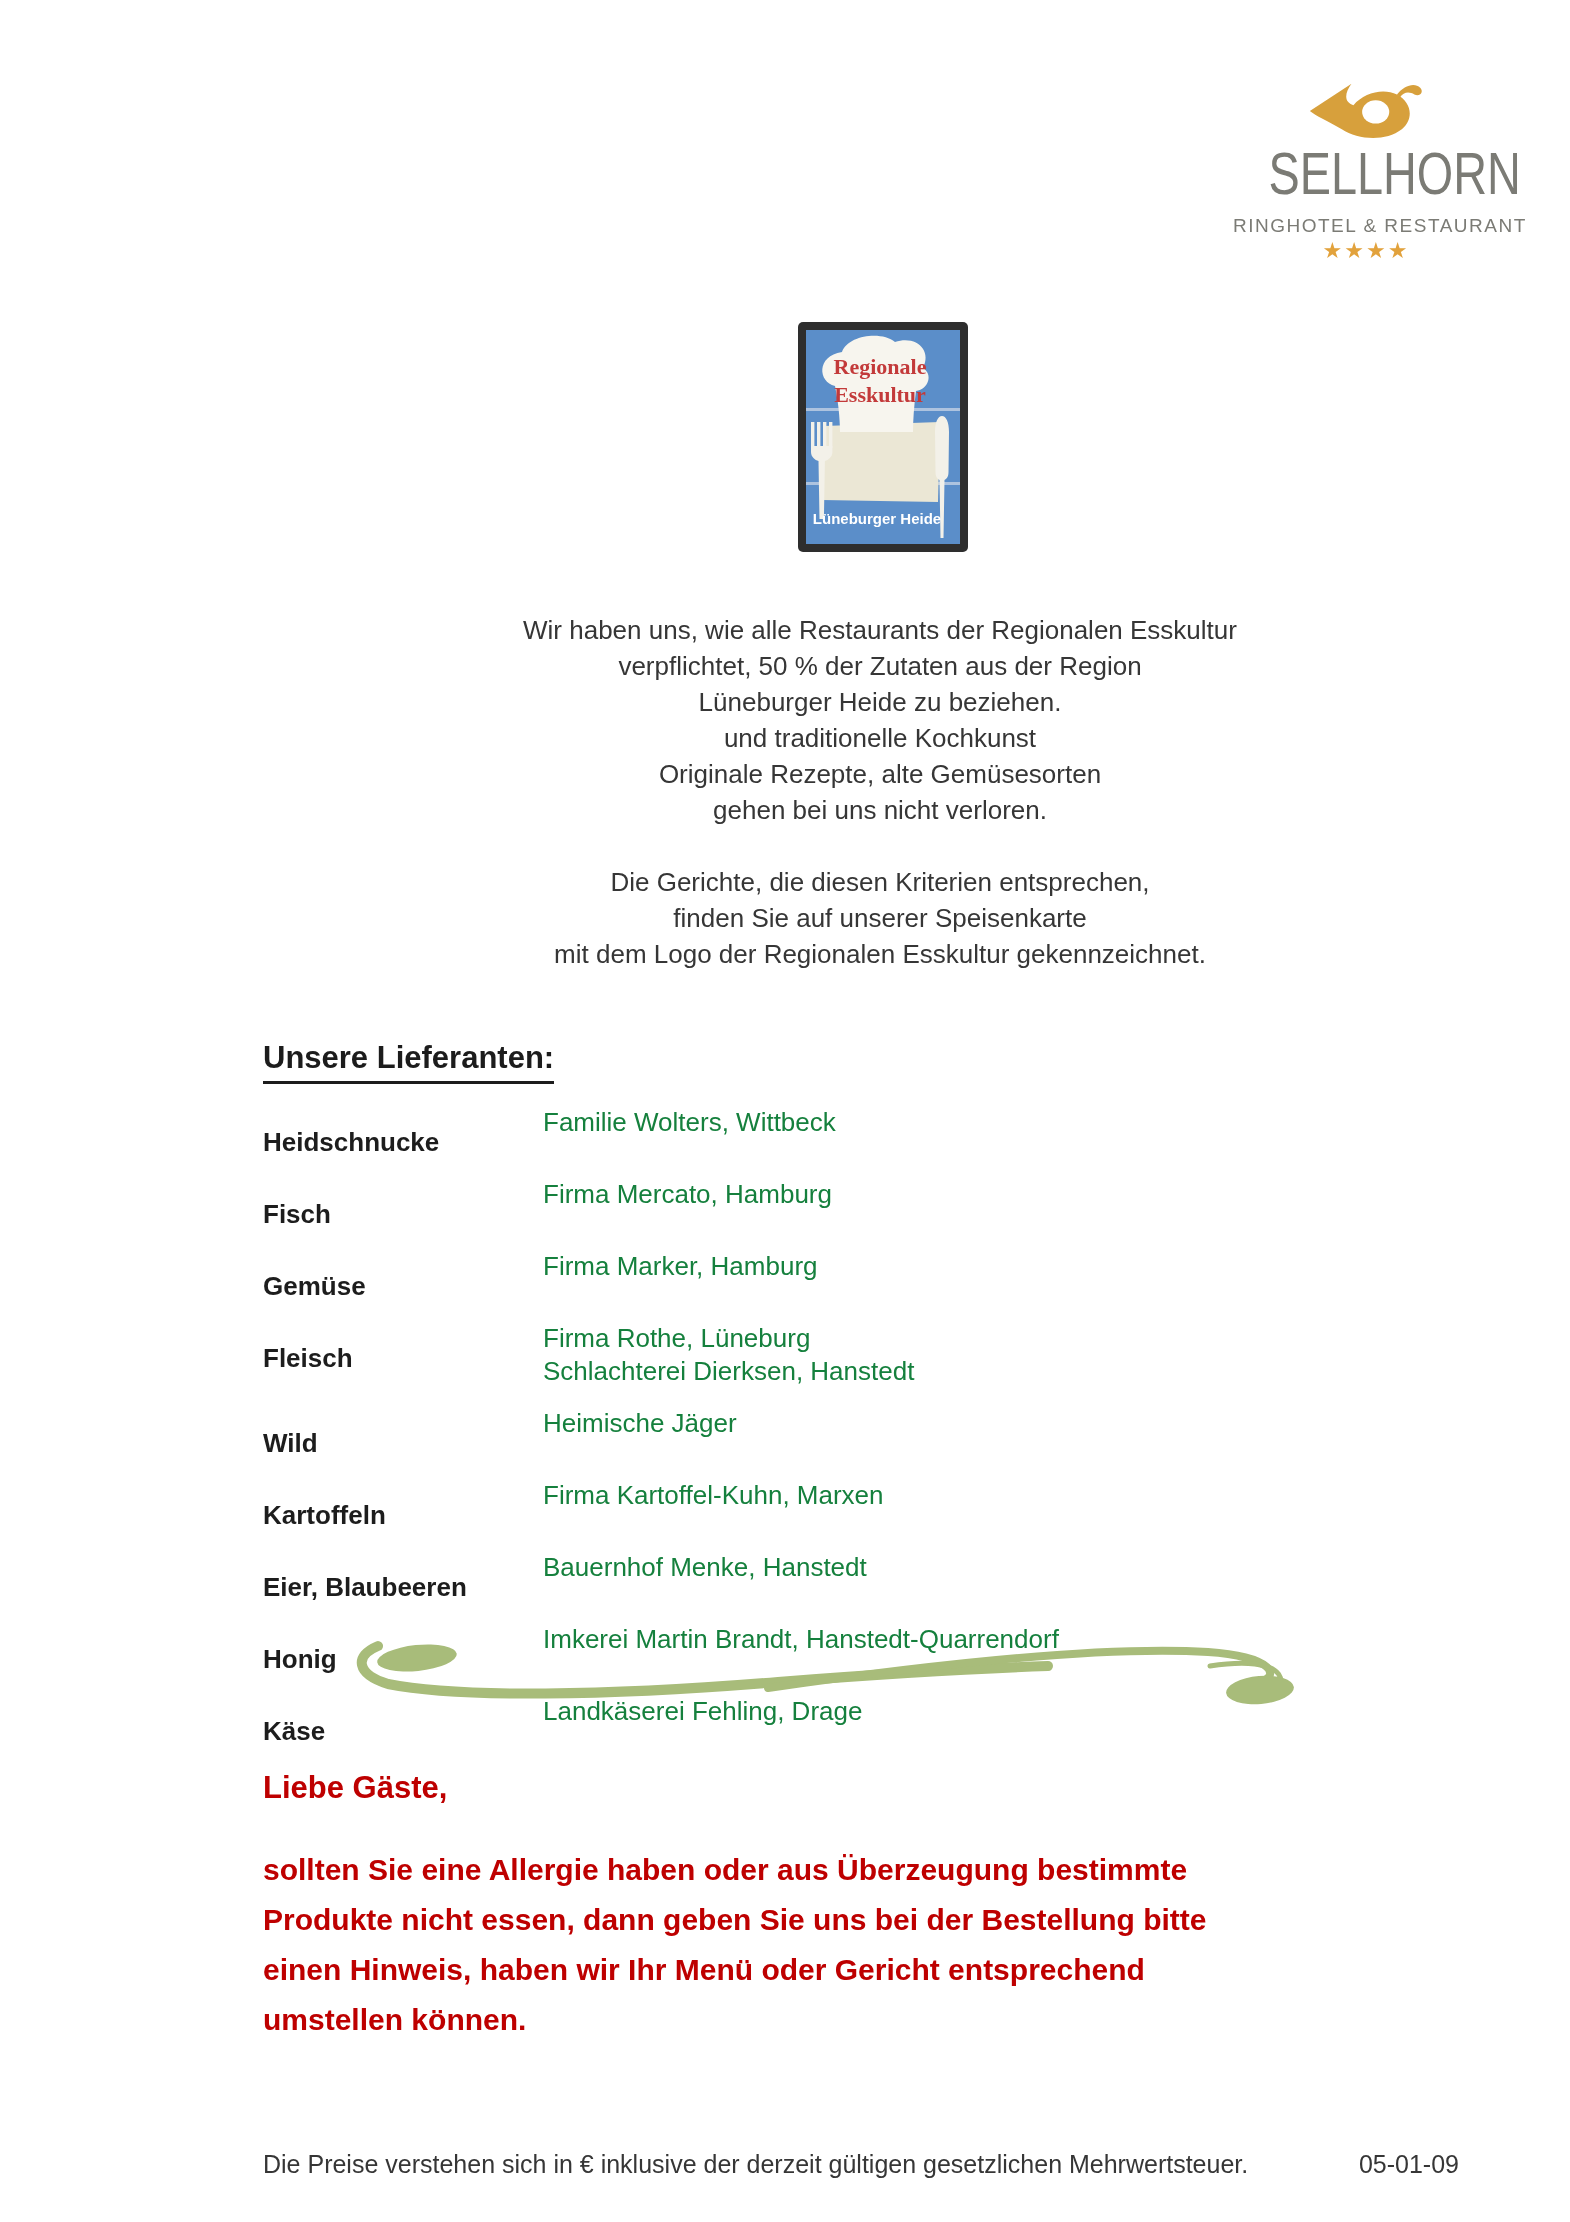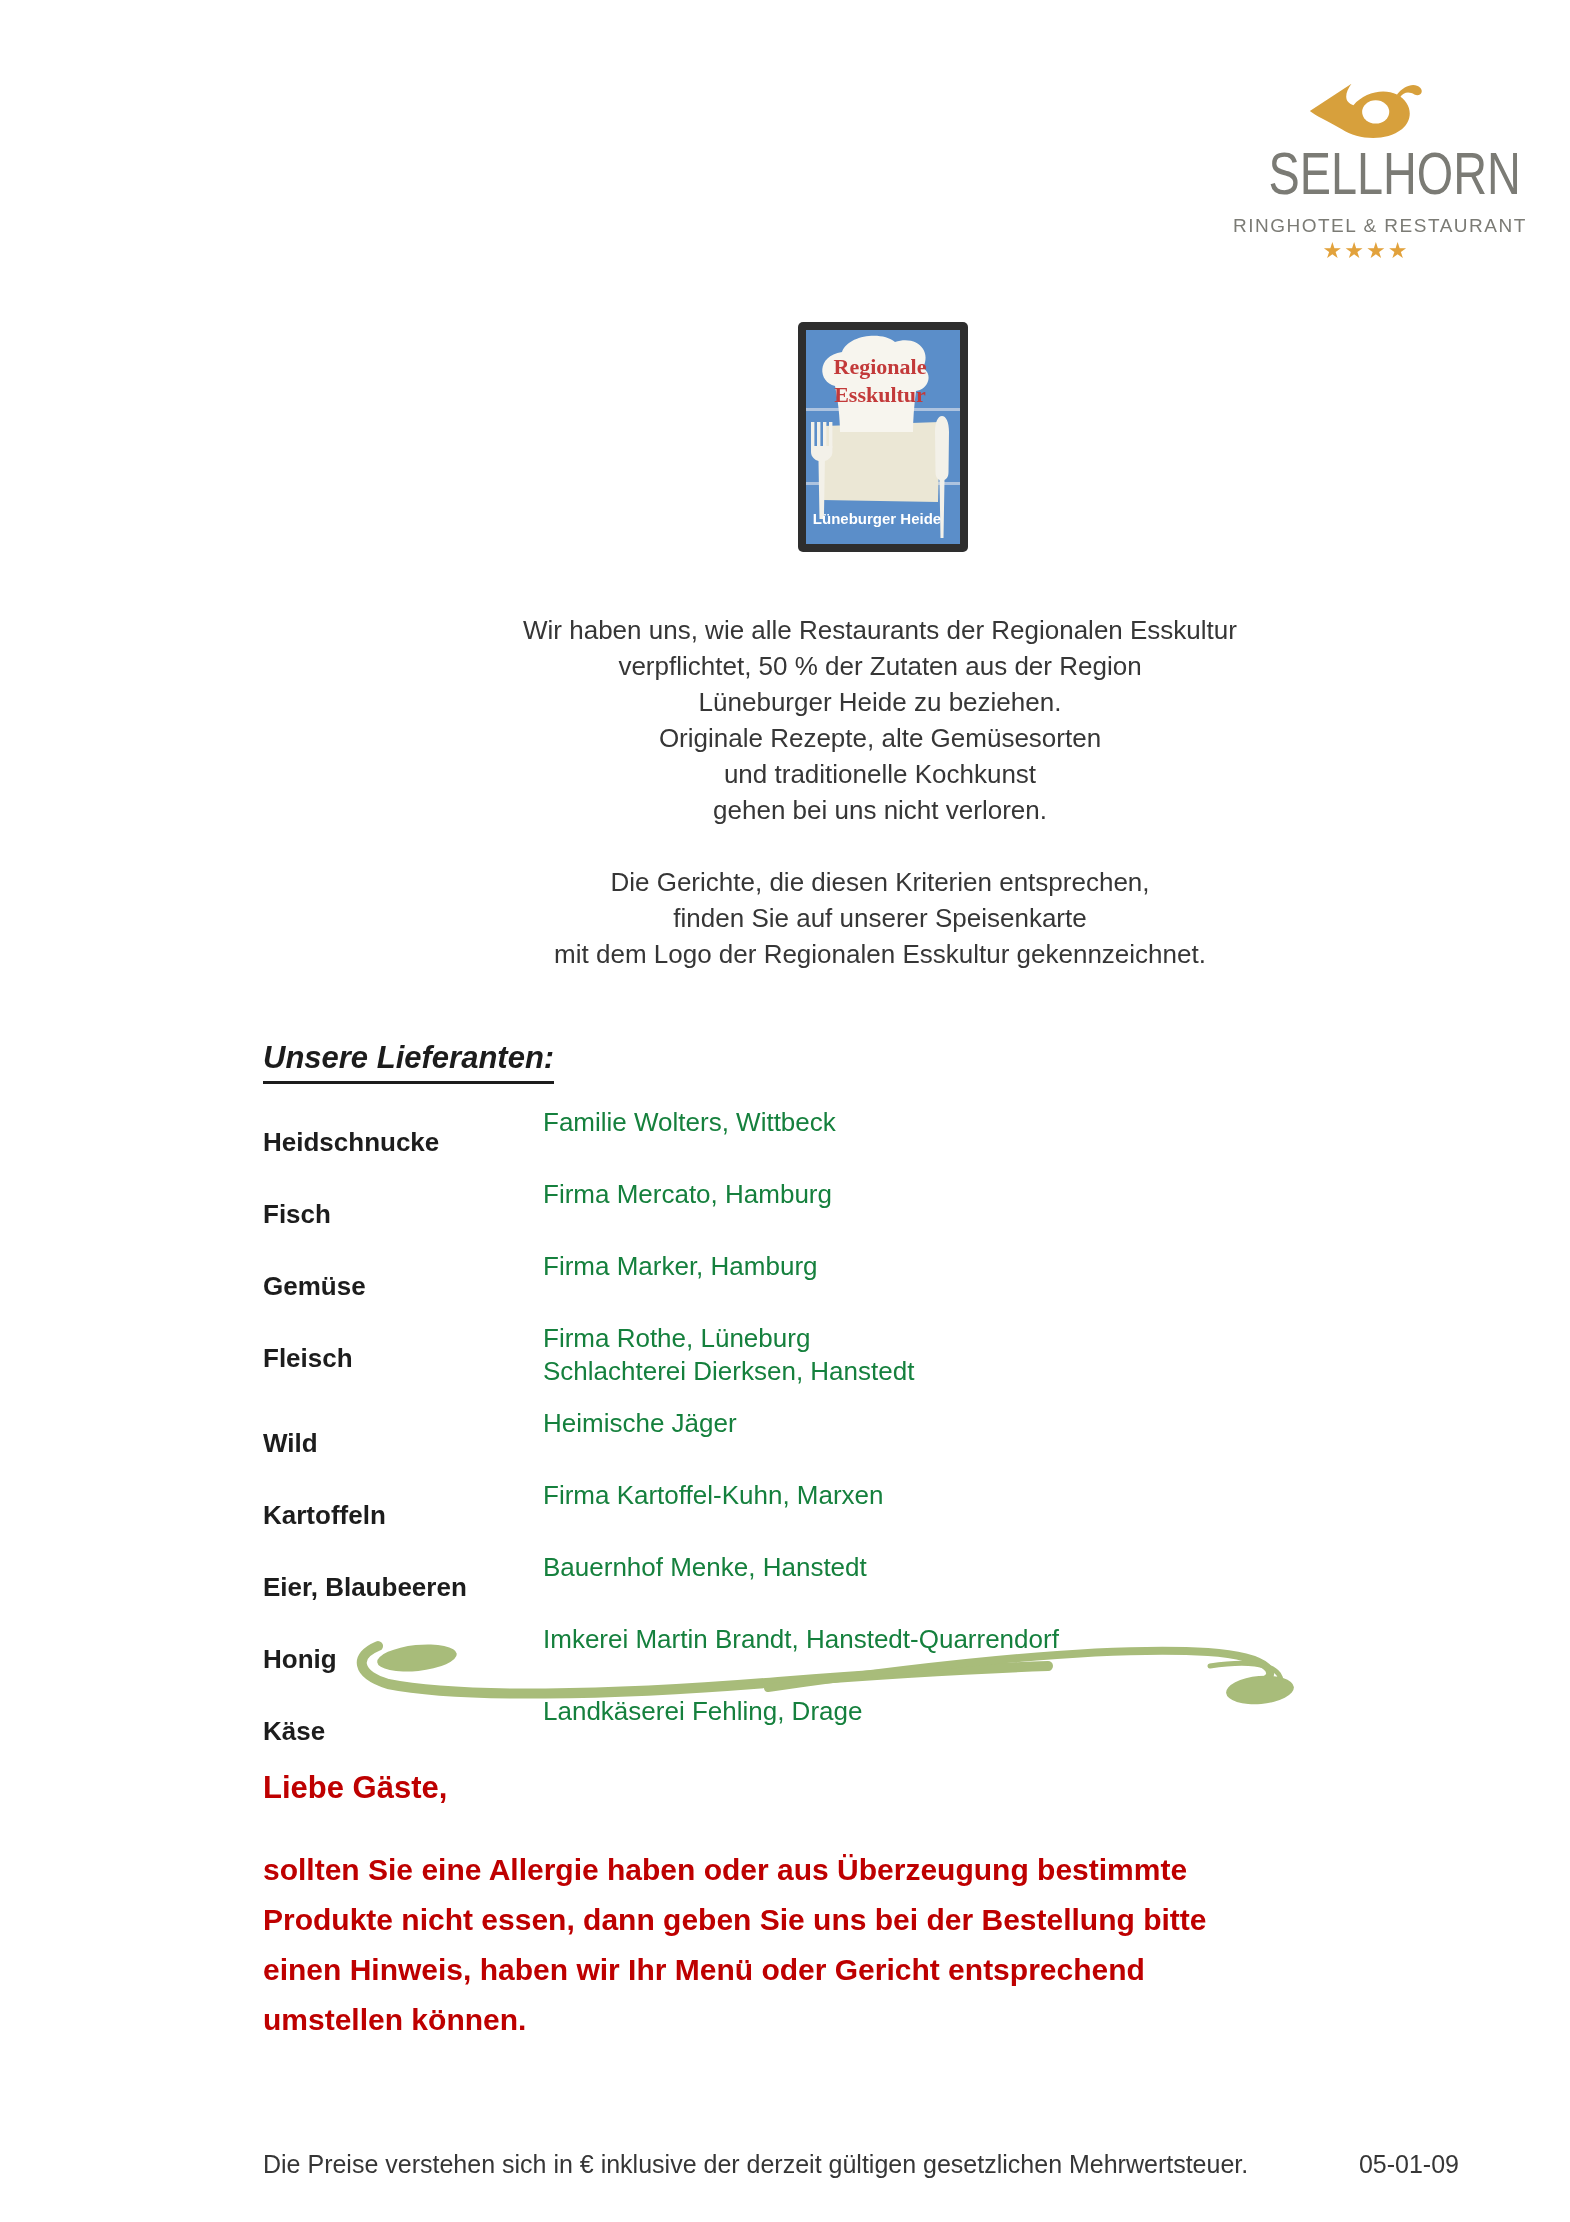--- a/index.html
+++ b/index.html
@@ -28,21 +28,21 @@
     position:absolute; left:280px; width:1200px; text-align:center;
     font-size:26px; line-height:36px; color:#363636;
   }
   .intro { top:612px; }
   .criteria { top:864px; }
 
   
   .suppliers-heading {
     position:absolute; left:263px; top:1040px;
     font-size:31px; font-weight:bold; color:#1c1c1c;
-    border-bottom:3px solid #1c1c1c; padding-bottom:5px; white-space:nowrap;font-style:italic;
+    border-bottom:3px solid #1c1c1c; padding-bottom:5px; white-space:nowrap;
   }
   .suppliers { position:absolute; left:263px; top:1106px; width:1050px; }
   .supplier-row { display:flex; margin-bottom:19px; font-size:26px; line-height:33px; }
   .supplier-label { width:280px; flex:0 0 280px; font-weight:bold; color:#1d1d1d;margin-top:20px; }
   .supplier-value { color:#15803d; }
 
   
   .divider { position:absolute; left:348px; top:1640px; }
 
   
@@ -97,22 +97,22 @@
     <g transform="translate(137,94)">
       <path d="M7,0 C11,0 14,6 14,16 L13.5,56 C13.5,61 11.5,63 9.5,64 L8.5,122 H5.5 L4.5,64 C2.5,63 0.5,61 0.5,56 L0,16 C0,6 3,0 7,0 Z" fill="#f3f1e9"></path>
     </g>
     <text x="79" y="202" text-anchor="middle" font-size="15" font-weight="bold" fill="#ffffff" font-family="'Liberation Sans', sans-serif">Lüneburger Heide</text>
   </svg>
 
   <div class="intro">
     <div>Wir haben uns, wie alle Restaurants der Regionalen Esskultur</div>
     <div>verpflichtet, 50 % der Zutaten aus der Region</div>
     <div>Lüneburger Heide zu beziehen.</div>
+    <div>und traditionelle Kochkunst</div>
     <div>Originale Rezepte, alte Gemüsesorten</div>
-    <div>und traditionelle Kochkunst</div>
     <div>gehen bei uns nicht verloren.</div>
   </div>
 
   <div class="criteria">
     <div>Die Gerichte, die diesen Kriterien entsprechen,</div>
     <div>finden Sie auf unserer Speisenkarte</div>
     <div>mit dem Logo der Regionalen Esskultur gekennzeichnet.</div>
   </div>
 
   <div class="suppliers-heading">Unsere Lieferanten:</div>

